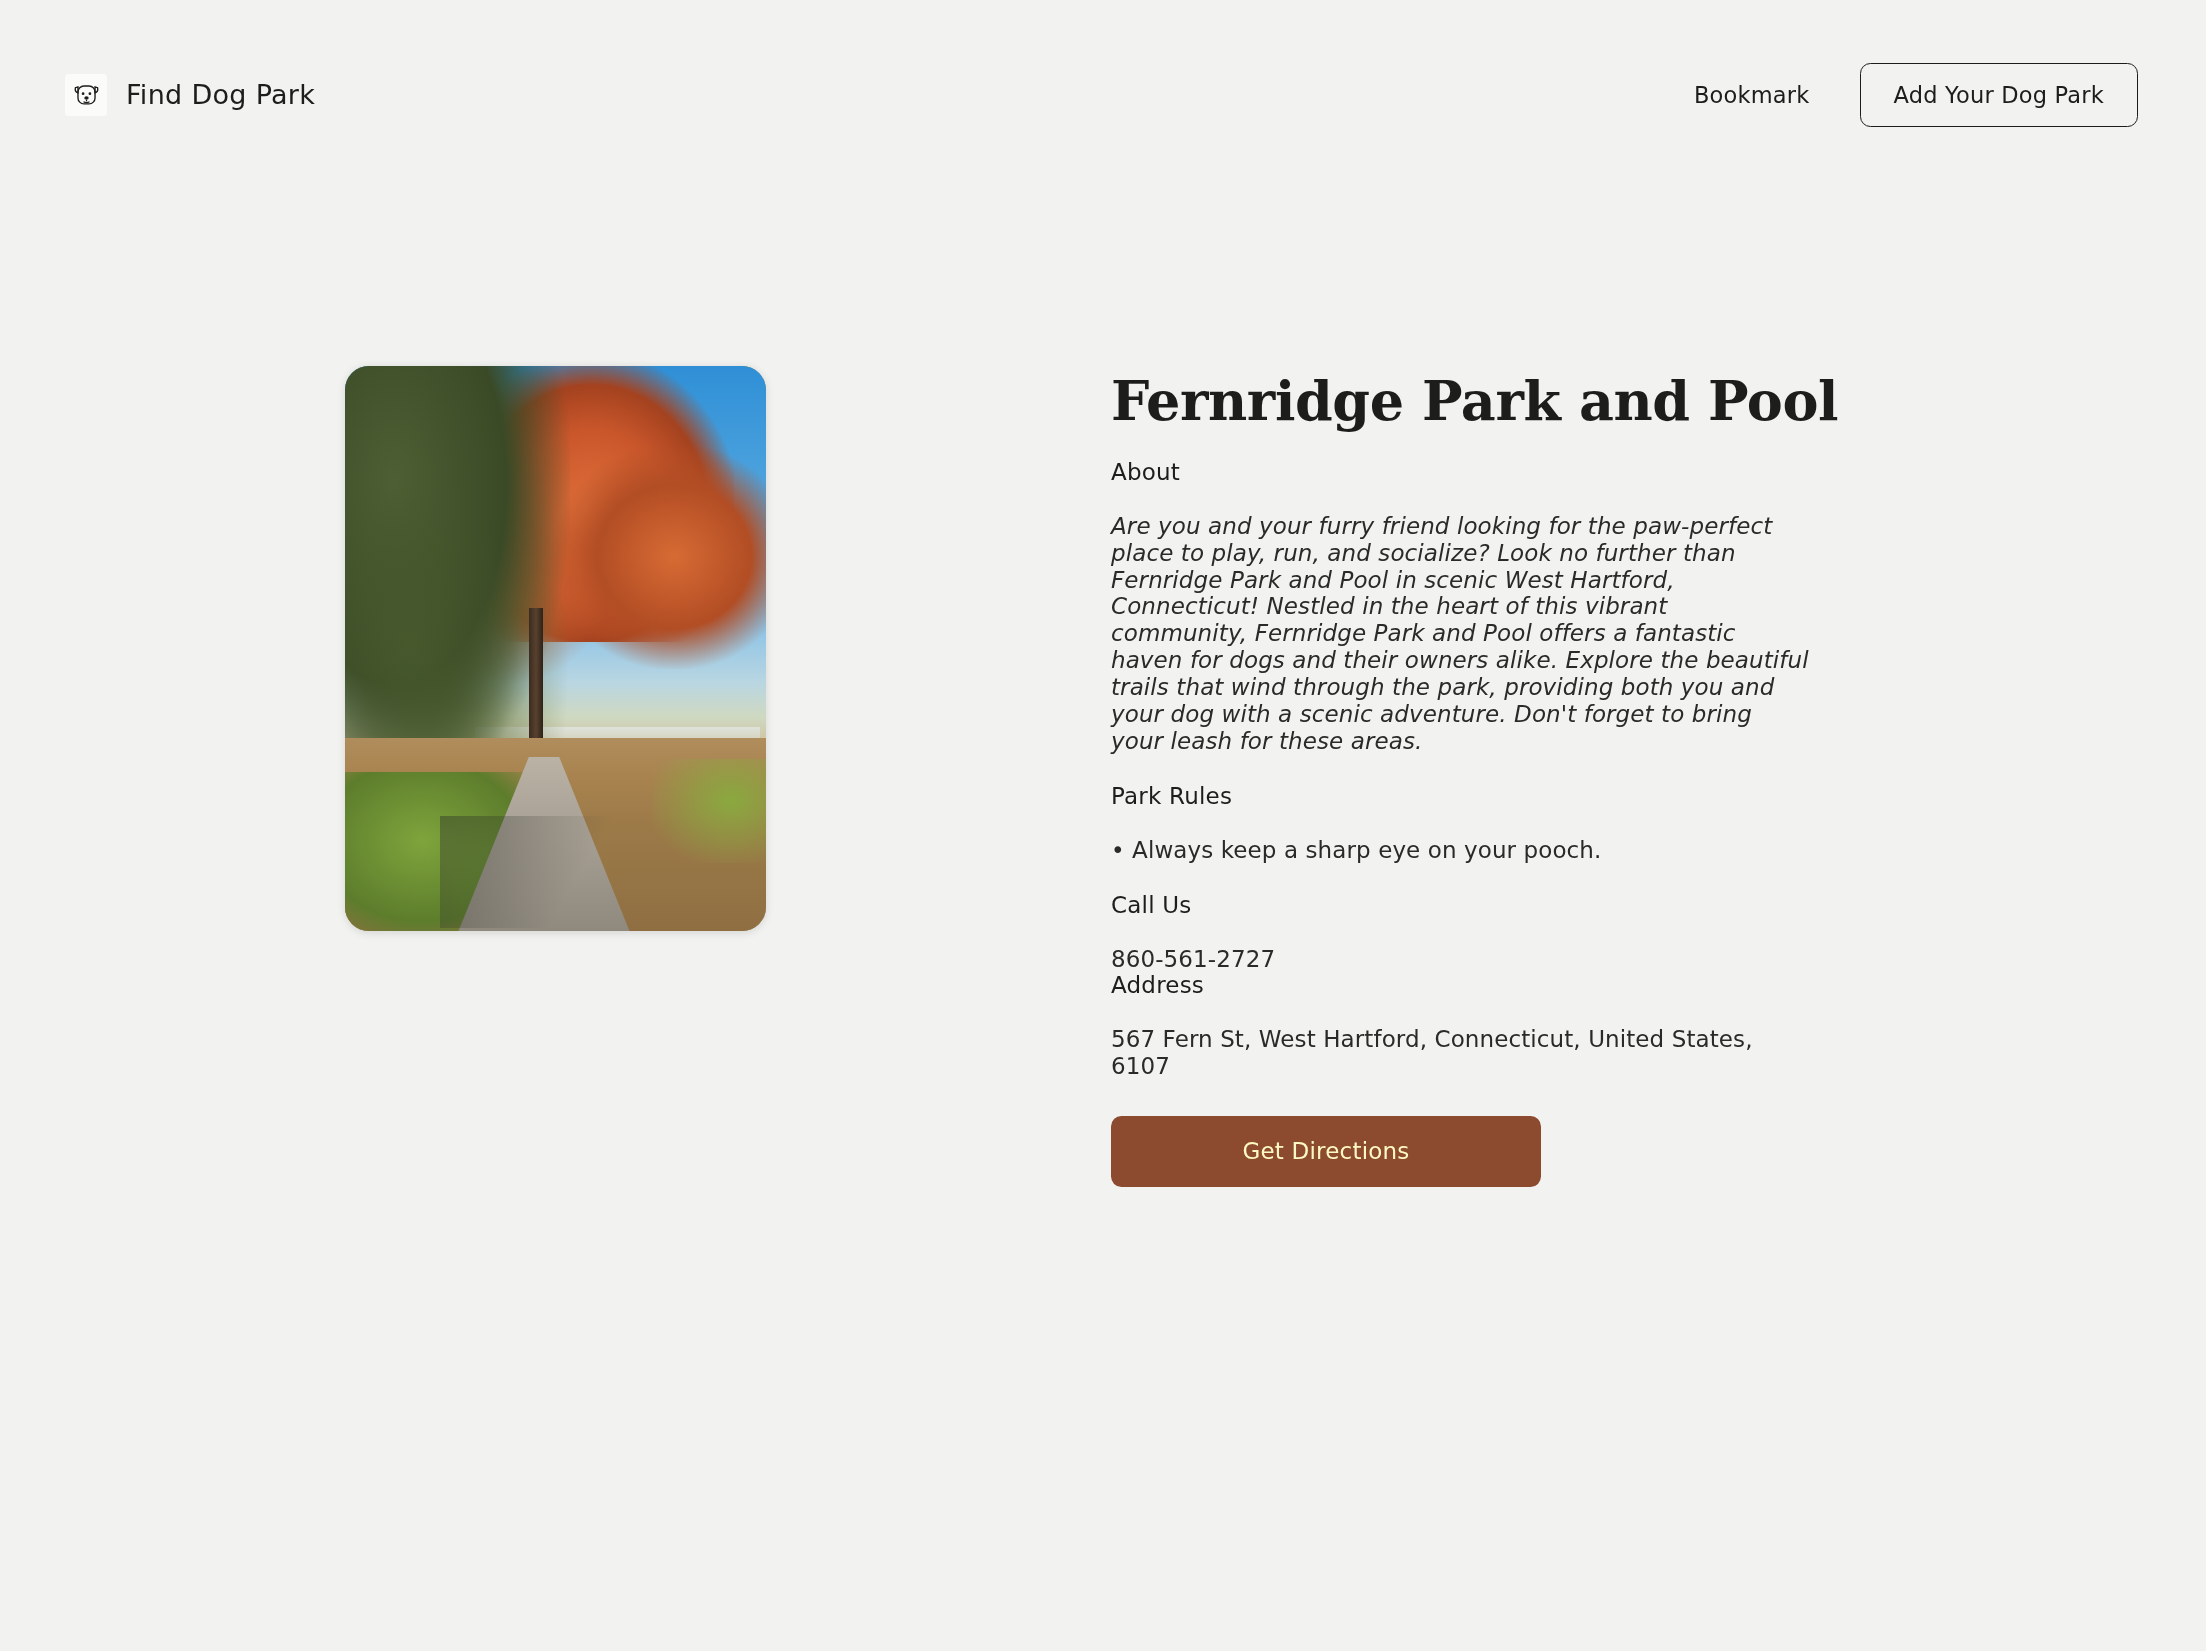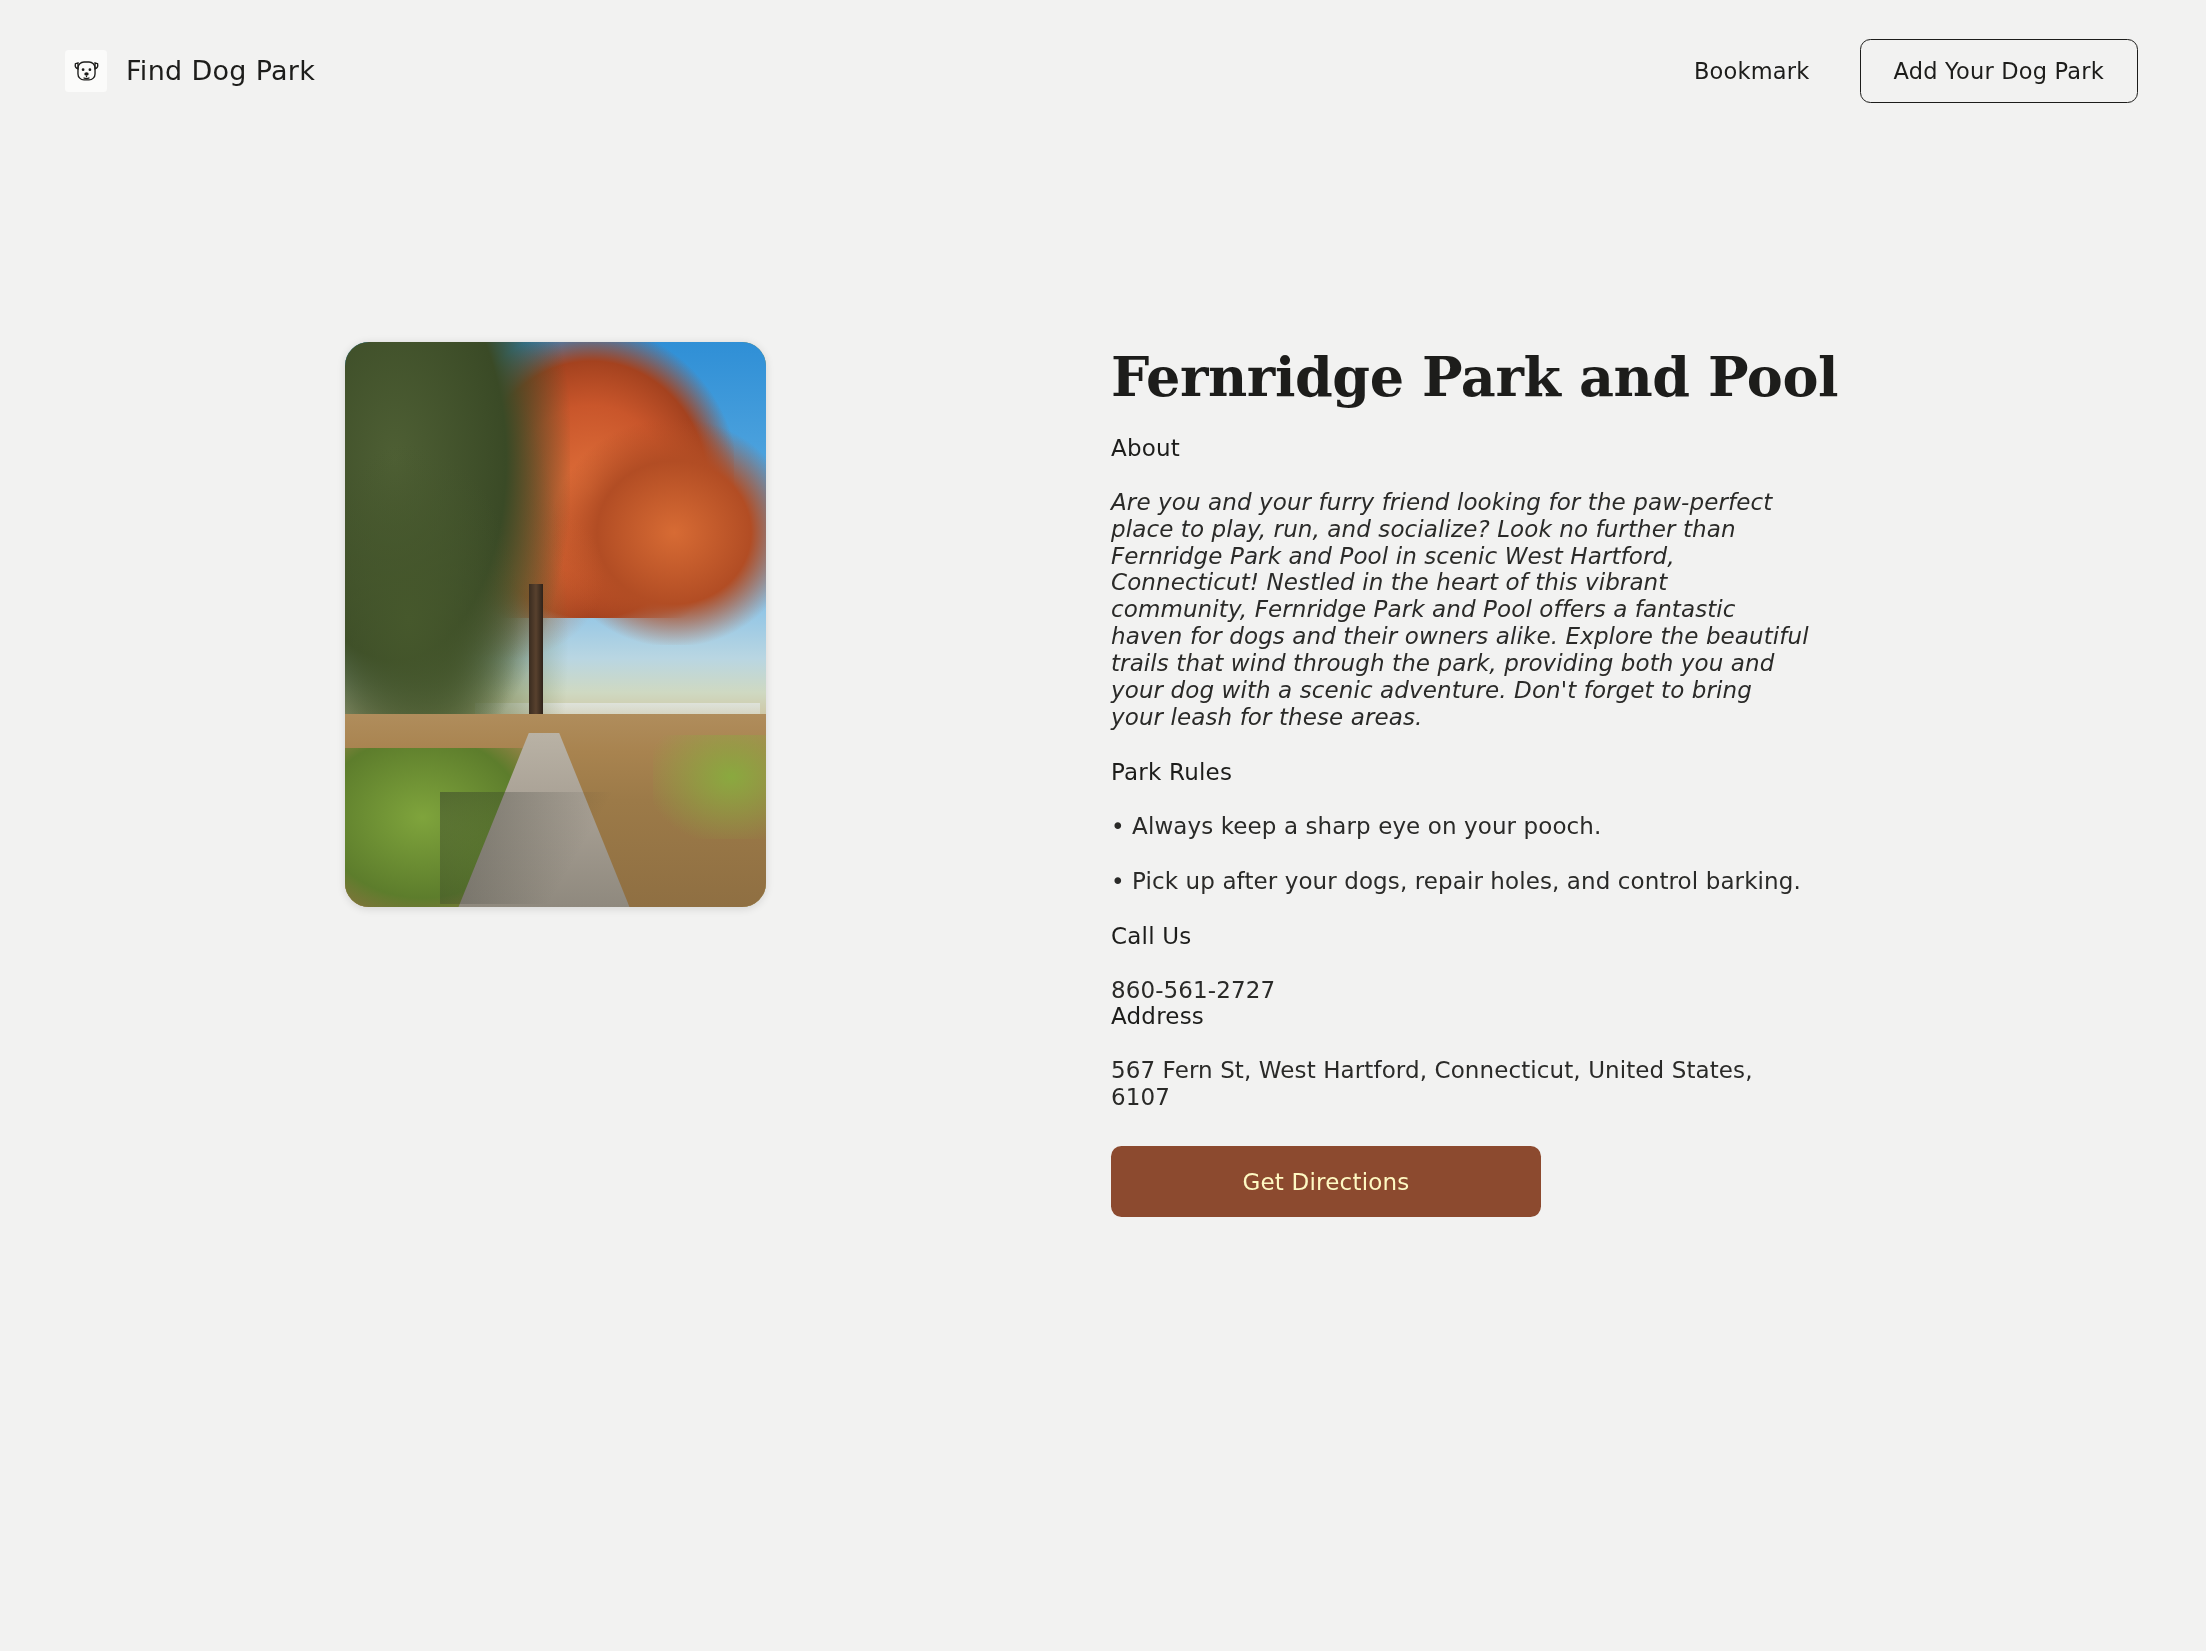--- a/index.html
+++ b/index.html
@@ -13,20 +13,21 @@
   body { position: relative; }
 
   
   .header {
     height: 141px;
     width: 100%;
     display: flex;
     align-items: center;
     padding: 0 69px 0 65px;
     background: #f2f2f1;
+    margin-top: 24px;
   }
   .brand {
     display: flex;
     align-items: center;
     gap: 19px;
   }
   .brand-logo {
     width: 42px;
     height: 42px;
     background: #fbfbfa;
@@ -261,21 +262,20 @@
   </div>
 
   <div class="info-col">
     <h1 class="park-title">Fernridge Park and Pool</h1>
 
     <div class="section-label">About</div>
     <p class="body-text">Are you and your furry friend looking for the paw-perfect place to play, run, and socialize? Look no further than Fernridge Park and Pool in scenic West Hartford, Connecticut! Nestled in the heart of this vibrant community, Fernridge Park and Pool offers a fantastic haven for dogs and their owners alike. Explore the beautiful trails that wind through the park, providing both you and your dog with a scenic adventure. Don't forget to bring your leash for these areas.</p>
 
     <div class="section-label">Park Rules</div>
     <p class="bullet">• Always keep a sharp eye on your pooch.</p>
-    <p class="bullet">• Pick up after your dogs, repair holes, and control barking.</p>
 
     <div class="section-label">Call Us</div>
     <p class="phone">860-561-2727</p>
 
     <div class="section-label">Address</div>
     <p class="address">567 Fern St, West Hartford, Connecticut, United States, 6107</p>
 
     <button class="directions-button">Get Directions</button>
   </div>
 </div>

